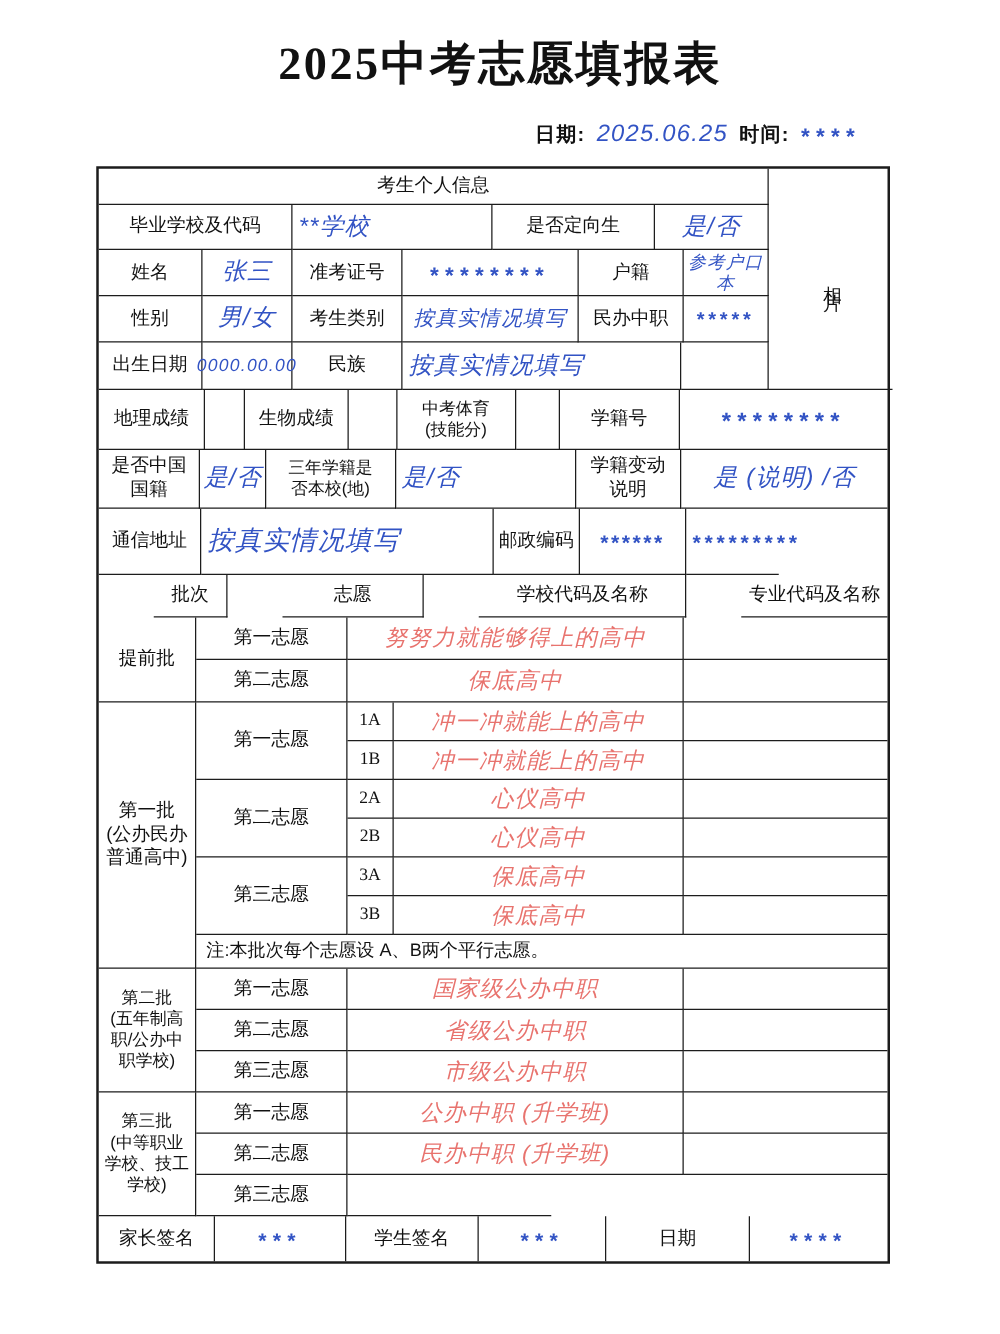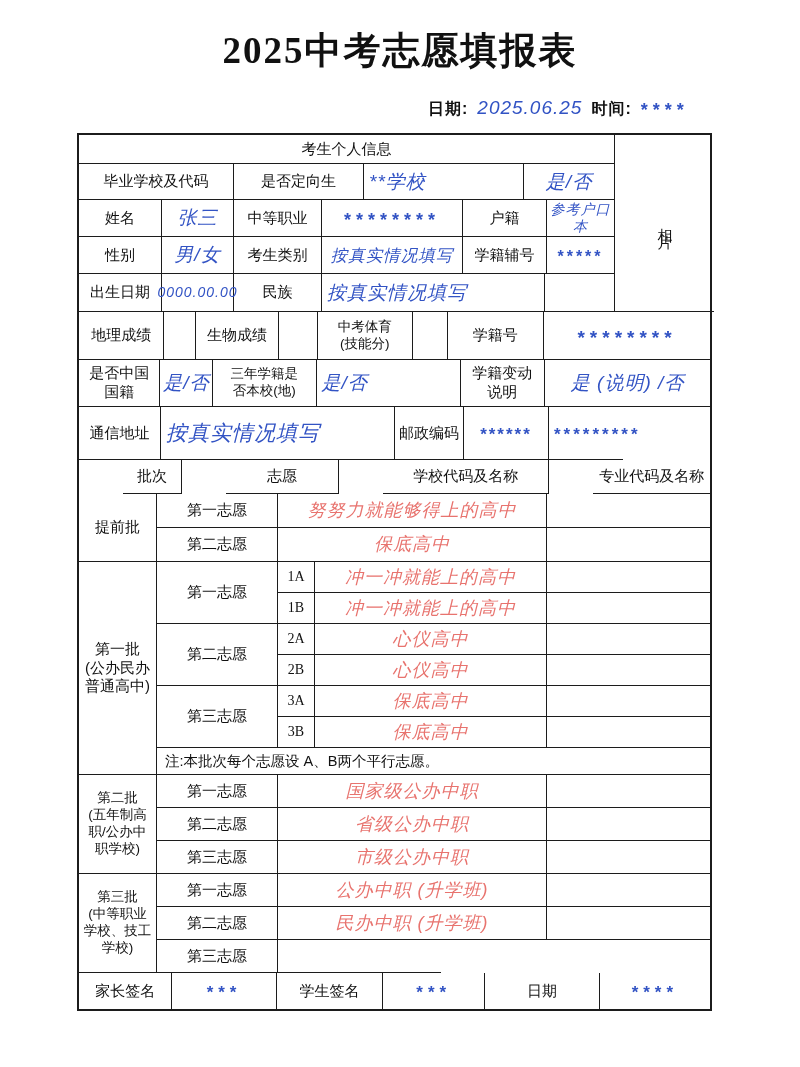--- a/index.html
+++ b/index.html
@@ -58,40 +58,40 @@
 
   <div class="form-table">
 
     <div class="top">
       <div class="top-left">
         <div class="row" style="height:29px">
           <div class="c" style="width:536px">考生个人信息</div>
         </div>
         <div class="row" style="height:36px">
           <div class="c lab" style="width:155px">毕业学校及代码</div>
+          <div class="c hw v18 left-pad" style="width:160px">**学校</div>
           <div class="c lab" style="width:130px">是否定向生</div>
-          <div class="c hw v18 left-pad" style="width:160px">**学校</div>
           <div class="c hw v18" style="width:91px">是/否</div>
         </div>
         <div class="row" style="height:37px">
           <div class="c lab" style="width:83px">姓名</div>
           <div class="c hw v18" style="width:72px">张三</div>
-          <div class="c lab" style="width:88px">中等职业</div>
+          <div class="c lab" style="width:88px">准考证号</div>
           <div class="c hw" style="width:141px">
               <span class="stars" style="font-size:18px">********</span>
             </div>
           <div class="c lab" style="width:84px">户籍</div>
           <div class="c hw v14" style="width:68px">参考户口本</div>
         </div>
         <div class="row" style="height:37px">
           <div class="c lab" style="width:83px">性别</div>
           <div class="c hw v18" style="width:72px">男/女</div>
           <div class="c lab" style="width:88px">考生类别</div>
           <div class="c hw v16" style="width:141px">按真实情况填写</div>
-          <div class="c lab" style="width:84px">学籍辅号</div>
+          <div class="c lab" style="width:84px">民办中职</div>
           <div class="c hw" style="width:68px">
               <span class="stars" style="font-size:16px;letter-spacing:3px">*****</span>
             </div>
         </div>
         <div class="row" style="height:38px">
           <div class="c lab" style="width:83px">出生日期</div>
           <div class="c hw v14" style="width:72px">0000.00.00</div>
           <div class="c lab" style="width:88px">民族</div>
           <div class="c hw v18 left-pad" style="width:223px">按真实情况填写</div>
           <div class="c" style="width:70px"></div>

